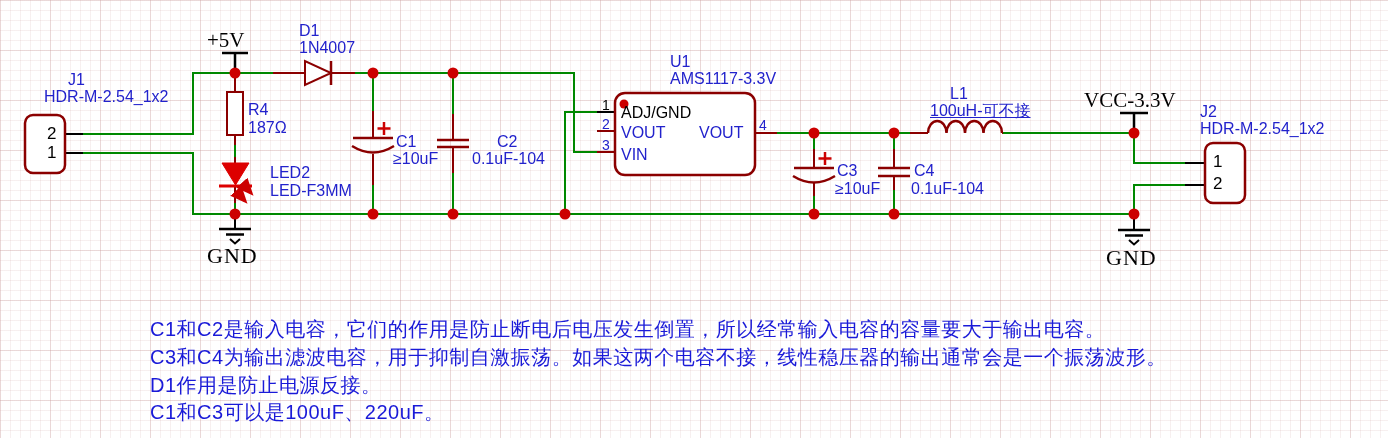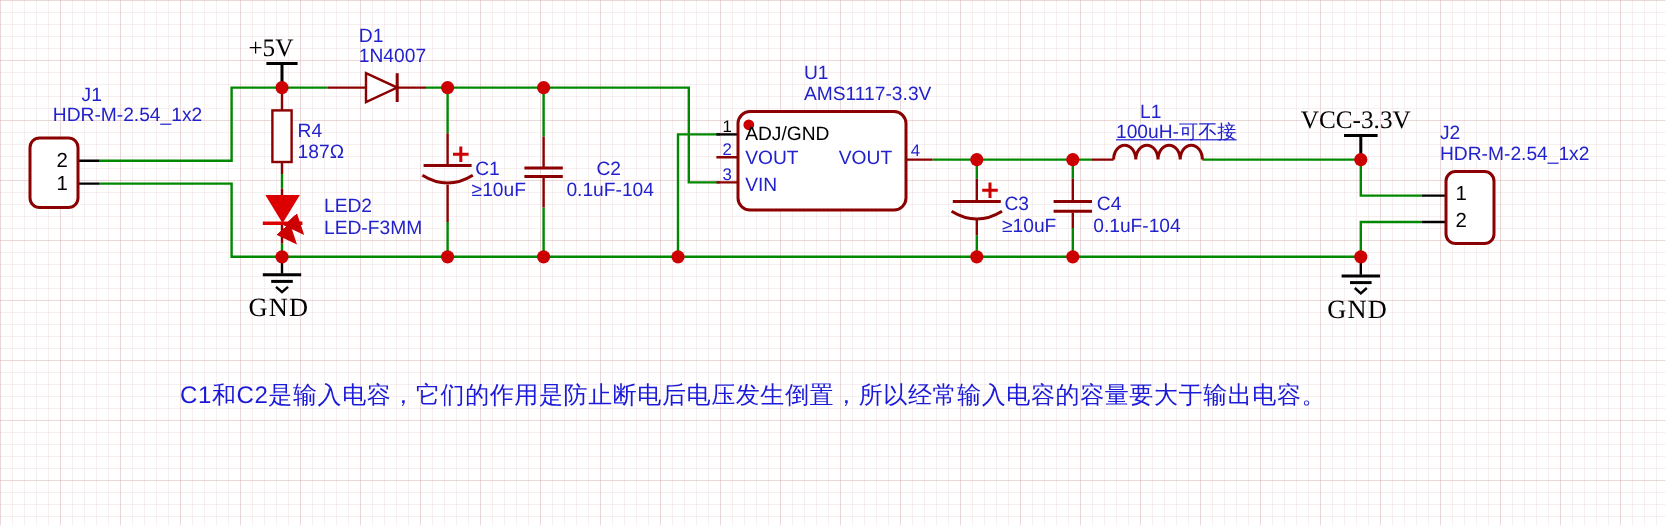--- a/index.html
+++ b/index.html
@@ -182,14 +182,17 @@
 
   <div class="lbl" style="left:950px;top:86px;">L1</div>
   <div class="lbl" style="left:930px;top:103px;text-decoration:underline;">100uH-可不接</div>
 
   <div class="lbl" style="left:1200px;top:104px;">J2</div>
   <div class="lbl" style="left:1200px;top:121px;">HDR-M-2.54_1x2</div>
   <div class="lbl pinnum-big" style="left:1213px;top:152px;">1</div>
   <div class="lbl pinnum-big" style="left:1213px;top:174px;">2</div>
 
   <div class="lbl ann" style="left:150px;top:304px;">C1和C2是输入电容，它们的作用是防止断电后电压发生倒置，所以经常输入电容的容量要大于输出电容。</div>
+  <div class="lbl ann" style="left:150px;top:332px;">C3和C4为输出滤波电容，用于抑制自激振荡。如果这两个电容不接，线性稳压器的输出通常会是一个振荡波形。</div>
+  <div class="lbl ann" style="left:150px;top:360px;">D1作用是防止电源反接。</div>
+  <div class="lbl ann" style="left:150px;top:387px;">C1和C3可以是100uF、220uF。</div>
 
 </div>
 
 </body></html>

